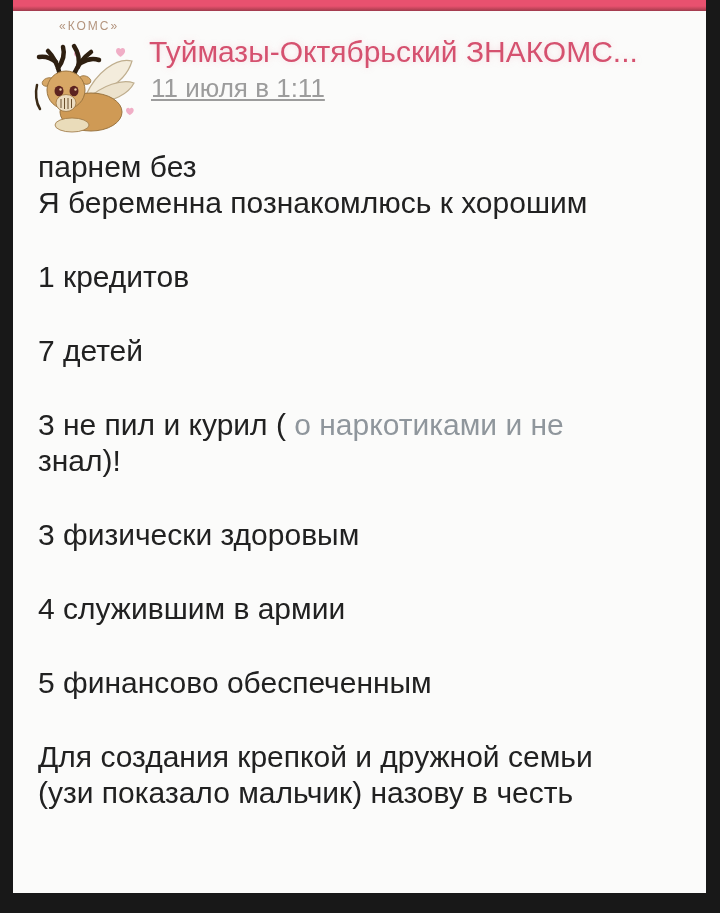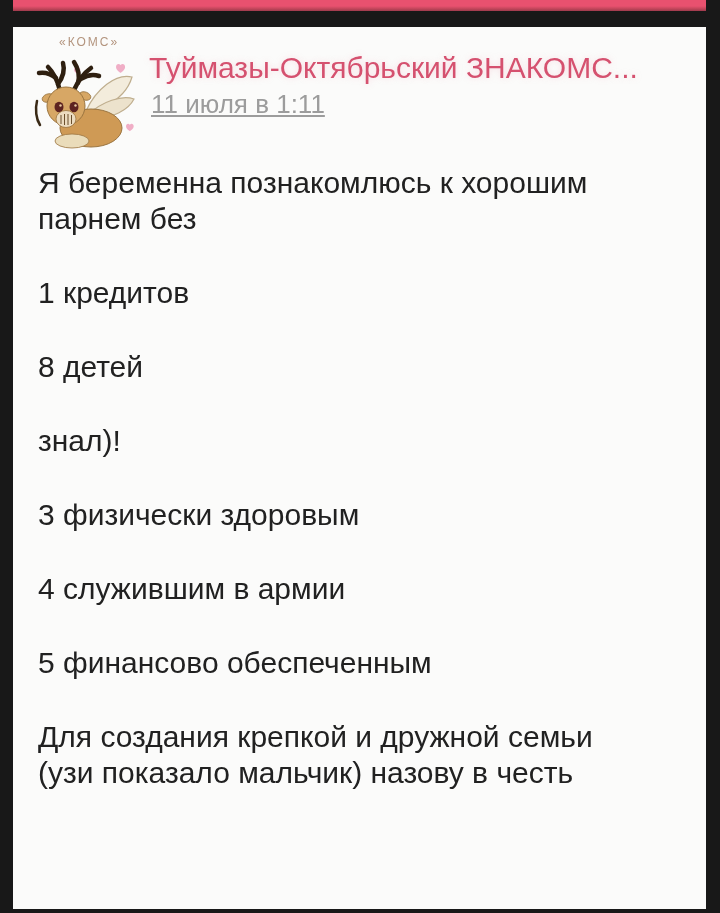--- a/index.html
+++ b/index.html
@@ -12,21 +12,20 @@
     position:absolute;left:13px;top:0;width:693px;height:11px;
     background:linear-gradient(to bottom,
       var(--accent-bar,#e8516f) 0%,
       var(--accent-bar,#e8516f) 55%,
       #c4465c 78%,
       var(--accent-bar-dark,#9e3a4c) 100%);
   }
   .card{
     position:absolute;left:13px;top:11px;width:693px;height:882px;
     background:var(--card,#fbfbfa);
-    margin-top:16px;
   }
   .watermark{
     position:absolute;left:46px;top:8px;
     font-size:12px;letter-spacing:2px;
     color:rgba(148,104,72,0.7);
   }
   .avatar{
     position:absolute;left:15px;top:30px;width:110px;height:95px;
     cursor:pointer;
   }
@@ -107,30 +106,31 @@
         </g>
       </g>
     </svg>
 
     <div class="group-name">Туймазы-Октябрьский ЗНАКОМС...</div>
 
     <div class="timestamp">11 июля в 1:11</div>
 
     <div class="post-body">
         <div class="para">
+          <div class="line"><span>парнем без</span></div>
           <div class="line"><span>Я беременна познакомлюсь к хорошим</span></div>
-          <div class="line"><span>парнем без</span></div>
         </div>
         <div class="para">
           <div class="line"><span>1 кредитов</span></div>
         </div>
         <div class="para">
-          <div class="line"><span>8 детей</span></div>
+          <div class="line"><span>7 детей</span></div>
         </div>
         <div class="para">
+          <div class="line"><span>3 не пил и курил ( </span><span class="muted">о наркотиками и не</span></div>
           <div class="line"><span>знал)!</span></div>
         </div>
         <div class="para">
           <div class="line"><span>3 физически здоровым</span></div>
         </div>
         <div class="para">
           <div class="line"><span>4 служившим в армии</span></div>
         </div>
         <div class="para">
           <div class="line"><span>5 финансово обеспеченным</span></div>

